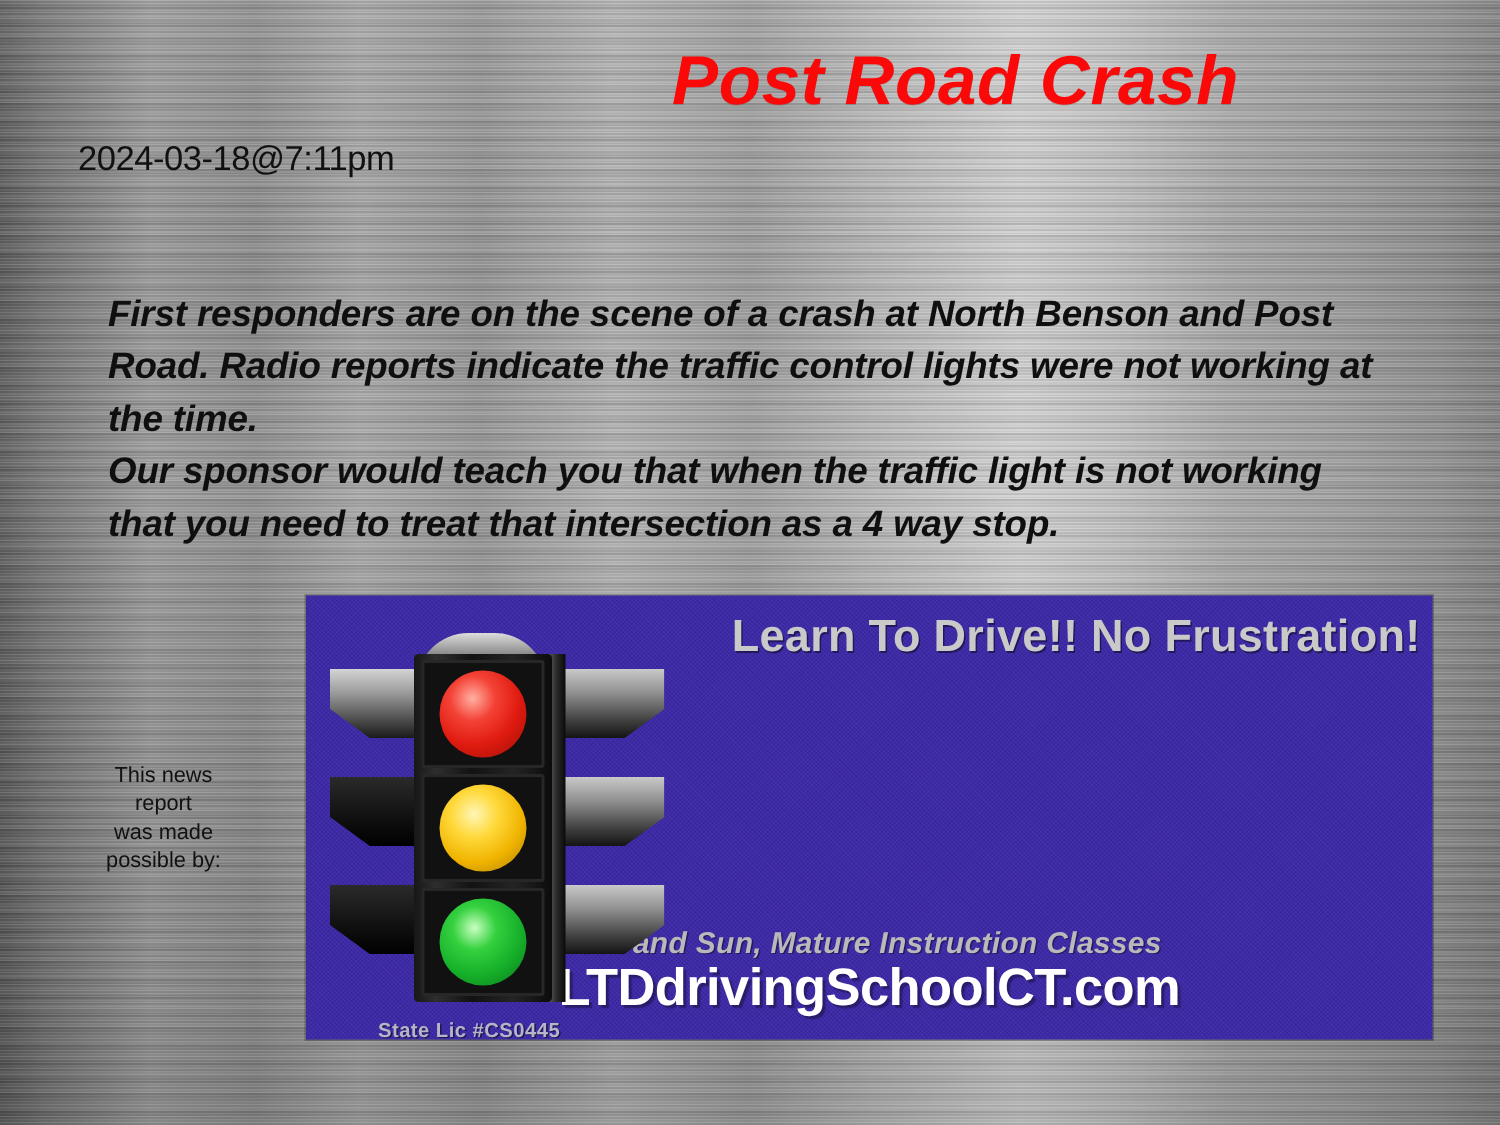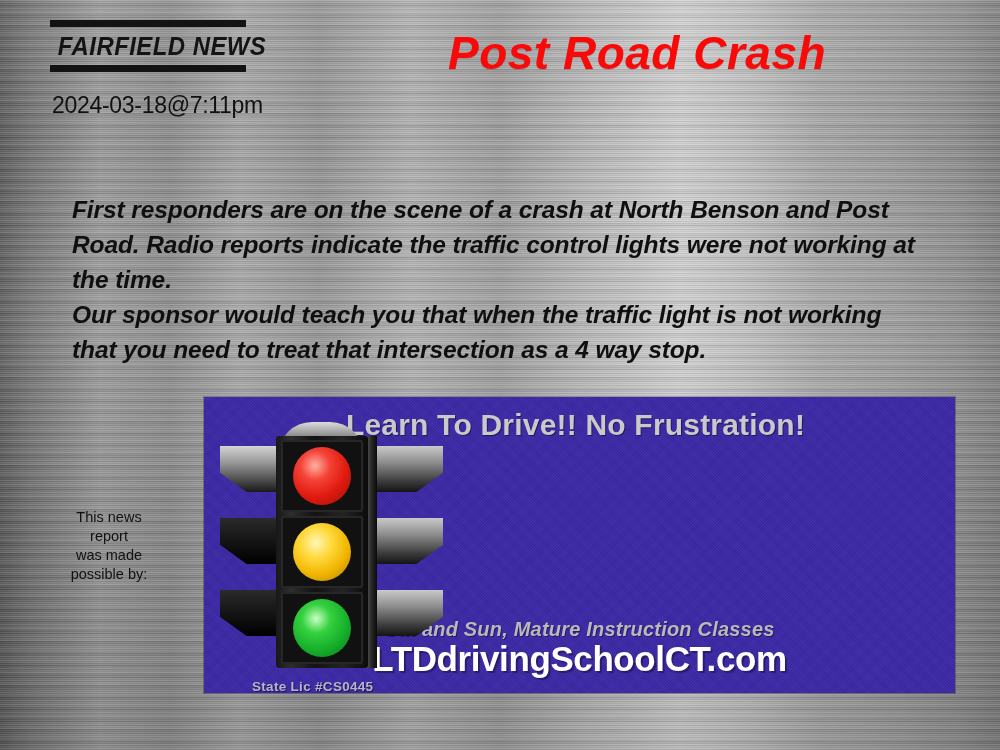--- a/index.html
+++ b/index.html
@@ -79,21 +79,21 @@
     box-shadow:0 0 0 1px rgba(0,0,0,0.25);
   }
   .ad .noise{
     position:absolute;inset:0;pointer-events:none;opacity:0.5;
     background:
       repeating-linear-gradient(45deg, rgba(255,255,255,0.05) 0 1px, rgba(0,0,0,0.05) 1px 2px),
       repeating-linear-gradient(-45deg, rgba(255,255,255,0.04) 0 1px, rgba(0,0,0,0.04) 1px 2px);
   }
   .ad-top{
     position:absolute;left:0;top:0;width:100%;height:56px;
-    display:flex;align-items:center;justify-content:center;
+    display:flex;align-items:center;justify-content:flex-end;
   }
   .ad-tagline{
     font-size:30px;font-weight:700;color:#c9c9c9;
     letter-spacing:0.2px;white-space:nowrap;padding-right:8px;
     text-shadow:1px 1px 0 rgba(0,0,0,0.45);
   }
   .ad-white{
     position:absolute;left:0;top:56px;width:100%;height:157px;
     background:#ffffff;
   }
@@ -195,25 +195,20 @@
   }
   .lamp.red{background:radial-gradient(circle at 38% 32%, #ffb0a2 0%, #f44236 28%, #e01b10 58%, #9e0d06 100%);}
   .lamp.yellow{background:radial-gradient(circle at 40% 34%, #fff6b8 0%, #ffd93b 30%, #f0b400 62%, #a97c00 100%);}
   .lamp.green{background:radial-gradient(circle at 40% 34%, #c9ffc2 0%, #35d13f 28%, #16b02a 60%, #0a7a1c 100%);}
 </style>
 </head>
 <body>
 
 <div id="stage">
 
-  <div class="news-block">
-    <div class="rule"></div>
-    <div class="news-label">FAIRFIELD NEWS</div>
-    <div class="rule bottom"></div>
-  </div>
 
   <div class="timestamp">2024-03-18@7:11pm</div>
 
   <div class="headline">Post Road Crash</div>
 
   <div class="body-copy">
     <p>First responders are on the scene of a crash at North Benson and Post Road.  Radio reports indicate the traffic control lights were not working at the time.</p>
     <p>Our sponsor would teach you that when the traffic light is not working that you need to treat that intersection as a 4 way stop.</p>
   </div>
 

